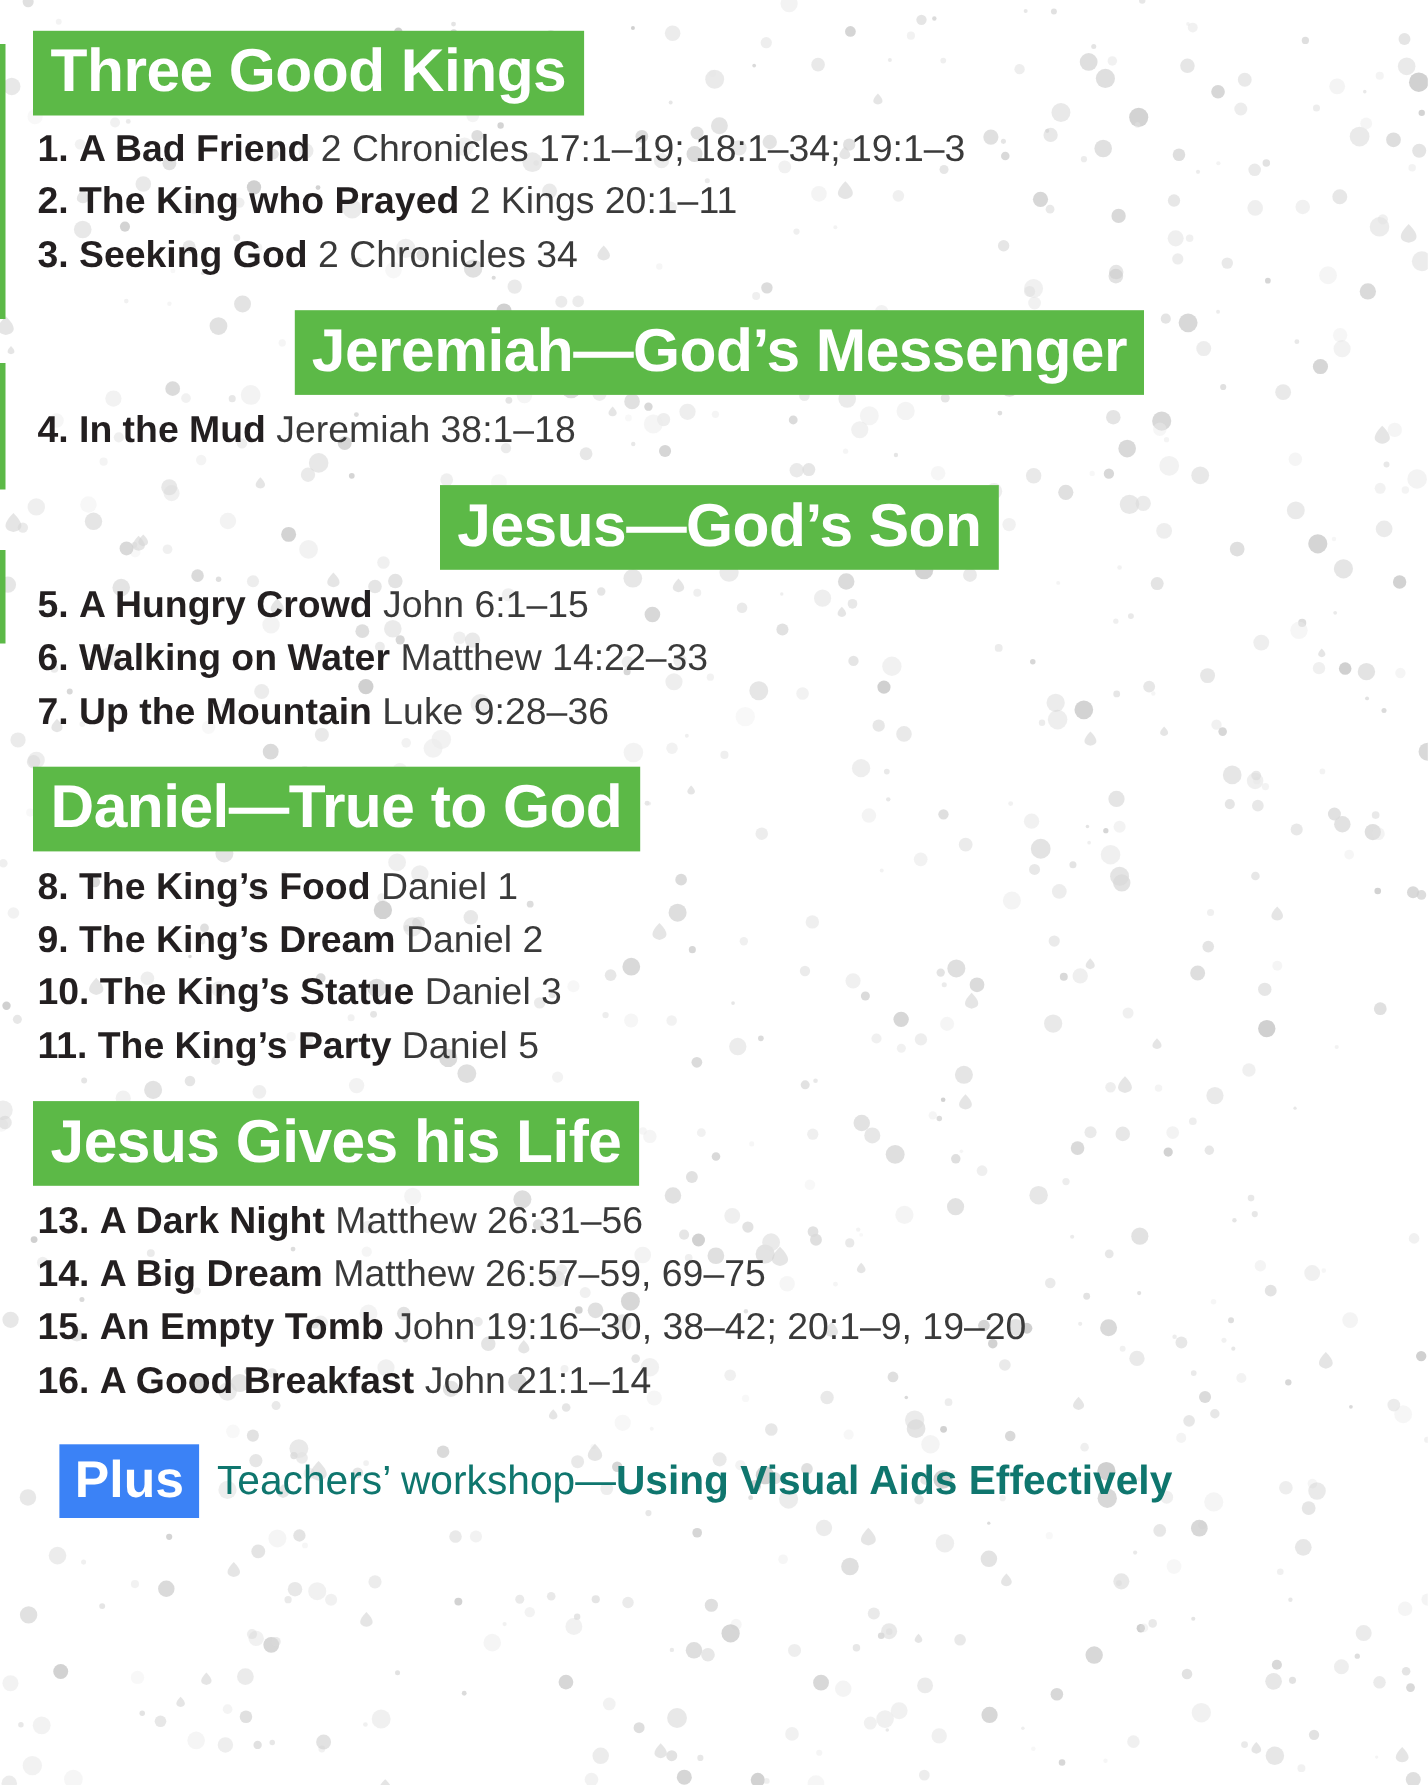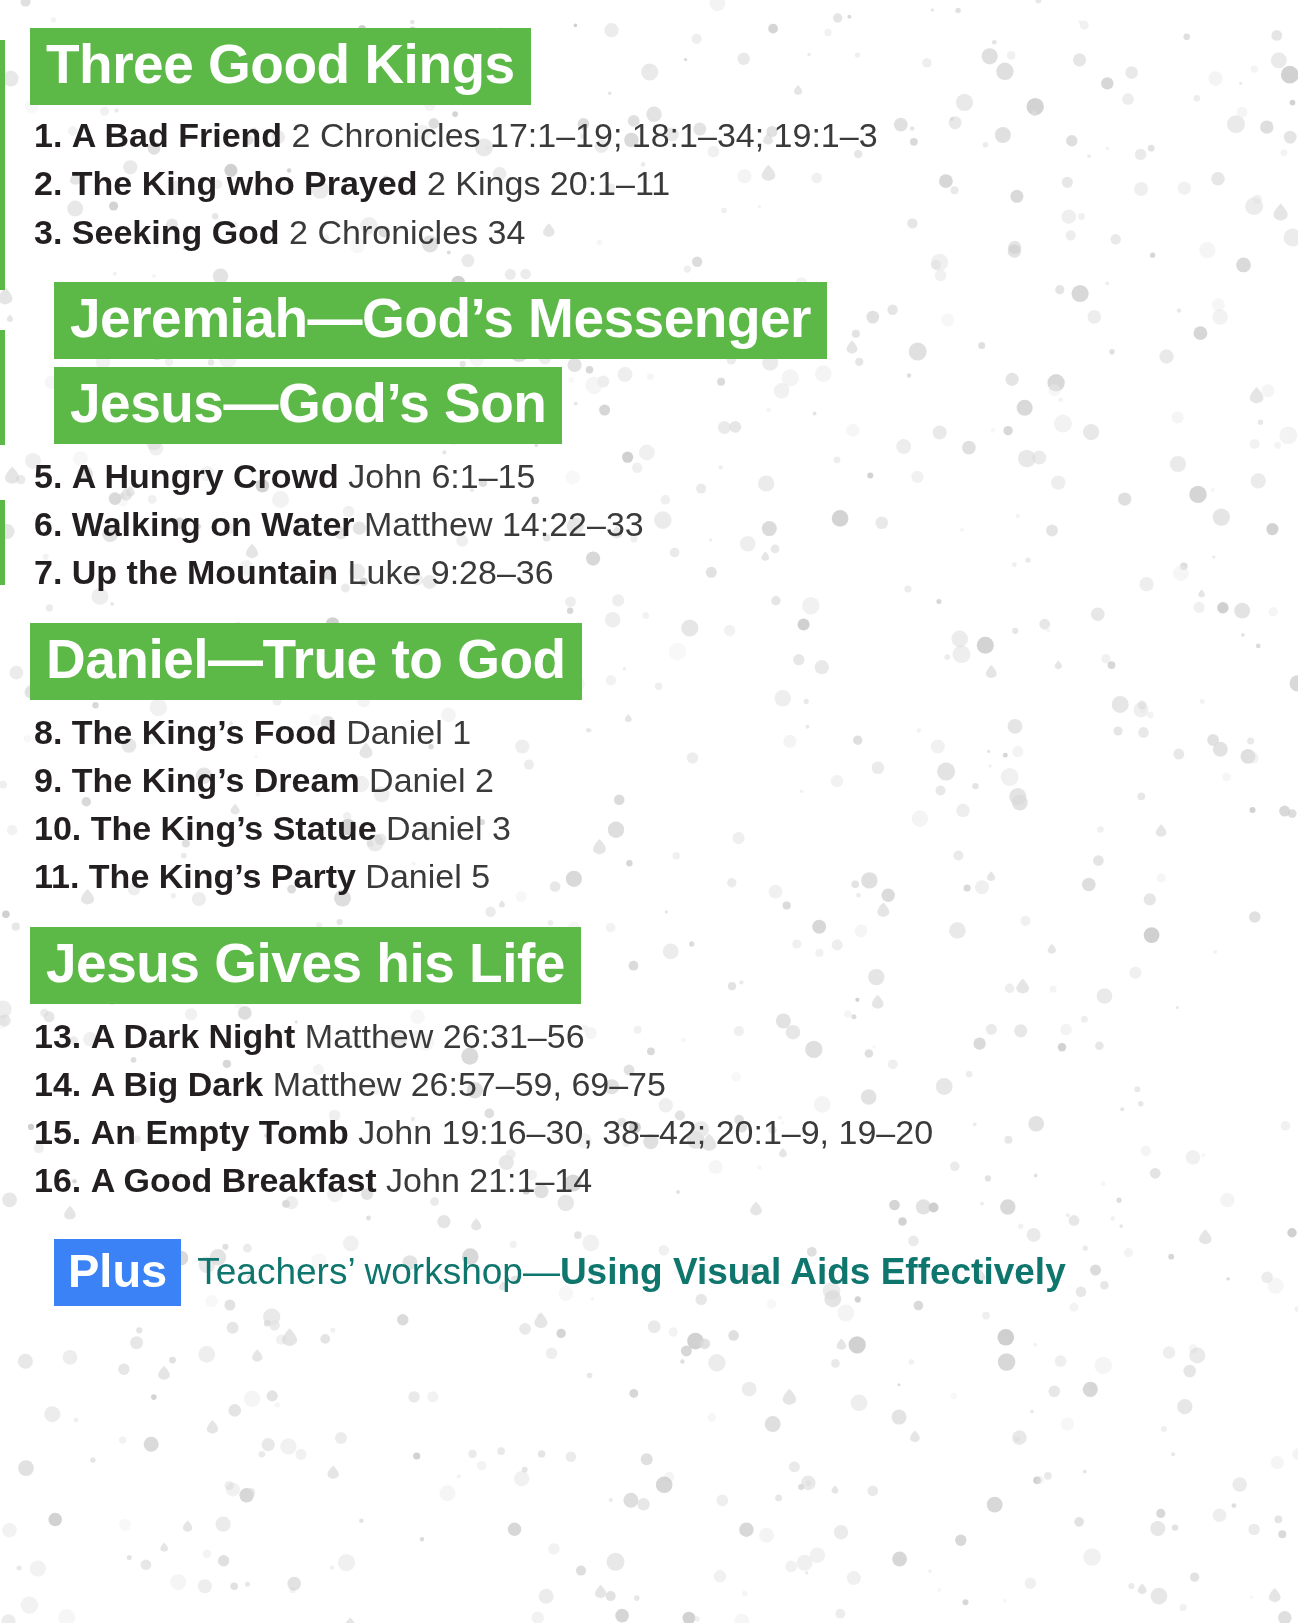--- a/index.html
+++ b/index.html
@@ -49,21 +49,21 @@
     background: #5cb947;
     color: #ffffff;
     font-weight: bold;
     font-size: 55px;
     line-height: 1.0;
     padding: 9px 16px 13px 16px;
     letter-spacing: -0.5px;
     white-space: nowrap;
   }
   .header-row { margin: 0 0 8px 0; }
-  .header-row.indent { margin-left: 24px; }
+  .header-row.indent { margin-left: 24px; text-align: center; }
   .header-row.first { margin-top: 0; margin-bottom: 6px; }
 
   .group { margin-bottom: 26px; }
 
   .entry {
     font-size: 34px;
     line-height: 1.42;
     color: #231f20;
     white-space: nowrap;
     margin-left: 4px;
@@ -1070,37 +1070,40 @@
 <div class="edge-mark m3"></div>
 
 <div id="content">
     <div class="header-row first"><span class="section-header">Three Good Kings</span></div>
     <div class="group">
       <div class="entry"><span class="title">1.</span> <span class="title">A Bad Friend</span> <span class="ref">2 Chronicles 17:1–19; 18:1–34; 19:1–3</span></div>
       <div class="entry"><span class="title">2.</span> <span class="title">The King who Prayed</span> <span class="ref">2 Kings 20:1–11</span></div>
       <div class="entry"><span class="title">3.</span> <span class="title">Seeking God</span> <span class="ref">2 Chronicles 34</span></div>
     </div>
     <div class="header-row indent"><span class="section-header">Jeremiah—God’s Messenger</span></div>
+    <div class="group">
+      <div class="entry"><span class="title">4.</span> <span class="title">In the Mud</span> <span class="ref">Jeremiah 38:1–18</span></div>
+    </div>
     <div class="header-row indent"><span class="section-header">Jesus—God’s Son</span></div>
     <div class="group">
       <div class="entry"><span class="title">5.</span> <span class="title">A Hungry Crowd</span> <span class="ref">John 6:1–15</span></div>
       <div class="entry"><span class="title">6.</span> <span class="title">Walking on Water</span> <span class="ref">Matthew 14:22–33</span></div>
       <div class="entry"><span class="title">7.</span> <span class="title">Up the Mountain</span> <span class="ref">Luke 9:28–36</span></div>
     </div>
     <div class="header-row"><span class="section-header">Daniel—True to God</span></div>
     <div class="group">
       <div class="entry"><span class="title">8.</span> <span class="title">The King’s Food</span> <span class="ref">Daniel 1</span></div>
       <div class="entry"><span class="title">9.</span> <span class="title">The King’s Dream</span> <span class="ref">Daniel 2</span></div>
       <div class="entry"><span class="title">10.</span> <span class="title">The King’s Statue</span> <span class="ref">Daniel 3</span></div>
       <div class="entry"><span class="title">11.</span> <span class="title">The King’s Party</span> <span class="ref">Daniel 5</span></div>
     </div>
     <div class="header-row"><span class="section-header">Jesus Gives his Life</span></div>
     <div class="group">
       <div class="entry"><span class="title">13.</span> <span class="title">A Dark Night</span> <span class="ref">Matthew 26:31–56</span></div>
-      <div class="entry"><span class="title">14.</span> <span class="title">A Big Dark</span> <span class="ref">Matthew 26:57–59, 69–75</span></div>
+      <div class="entry"><span class="title">14.</span> <span class="title">A Big Dream</span> <span class="ref">Matthew 26:57–59, 69–75</span></div>
       <div class="entry"><span class="title">15.</span> <span class="title">An Empty Tomb</span> <span class="ref">John 19:16–30, 38–42; 20:1–9, 19–20</span></div>
       <div class="entry"><span class="title">16.</span> <span class="title">A Good Breakfast</span> <span class="ref">John 21:1–14</span></div>
     </div>
     <div class="plus-row">
       <span class="plus-badge">Plus</span>
       <span class="plus-text"><span>Teachers’ workshop—</span><span class="bold">Using Visual Aids Effectively</span></span>
     </div>
   </div>
 
 </body></html>

